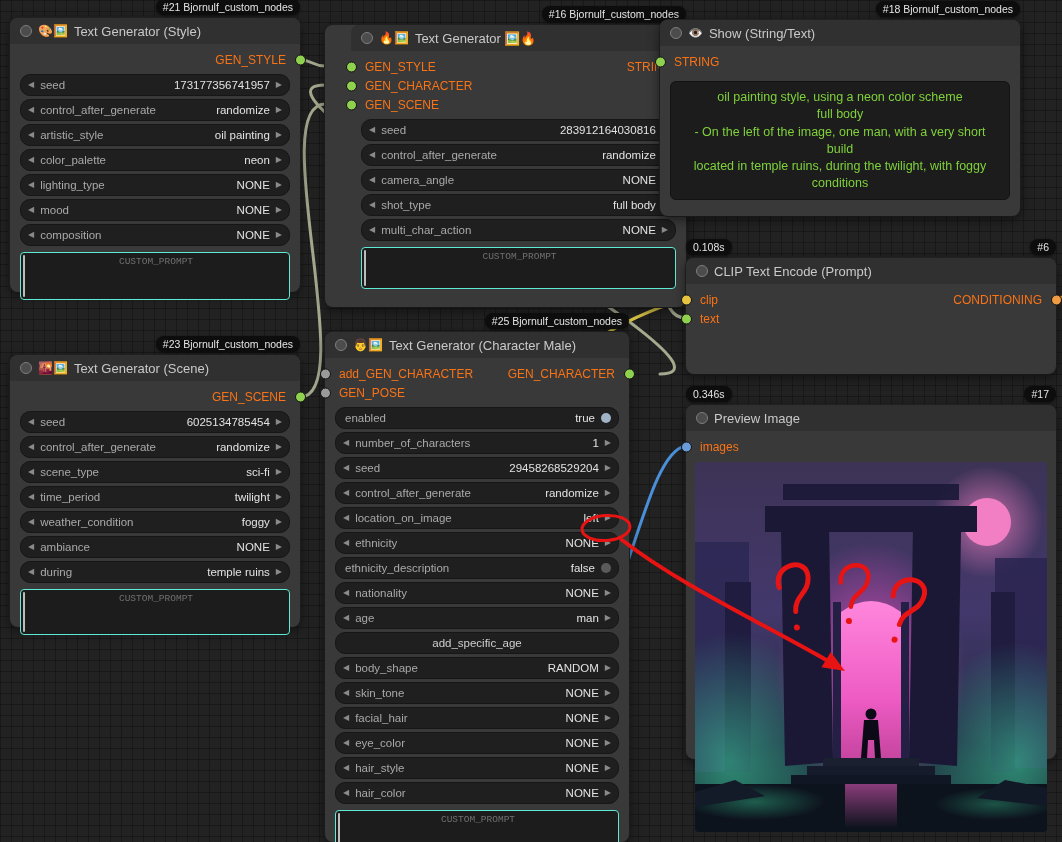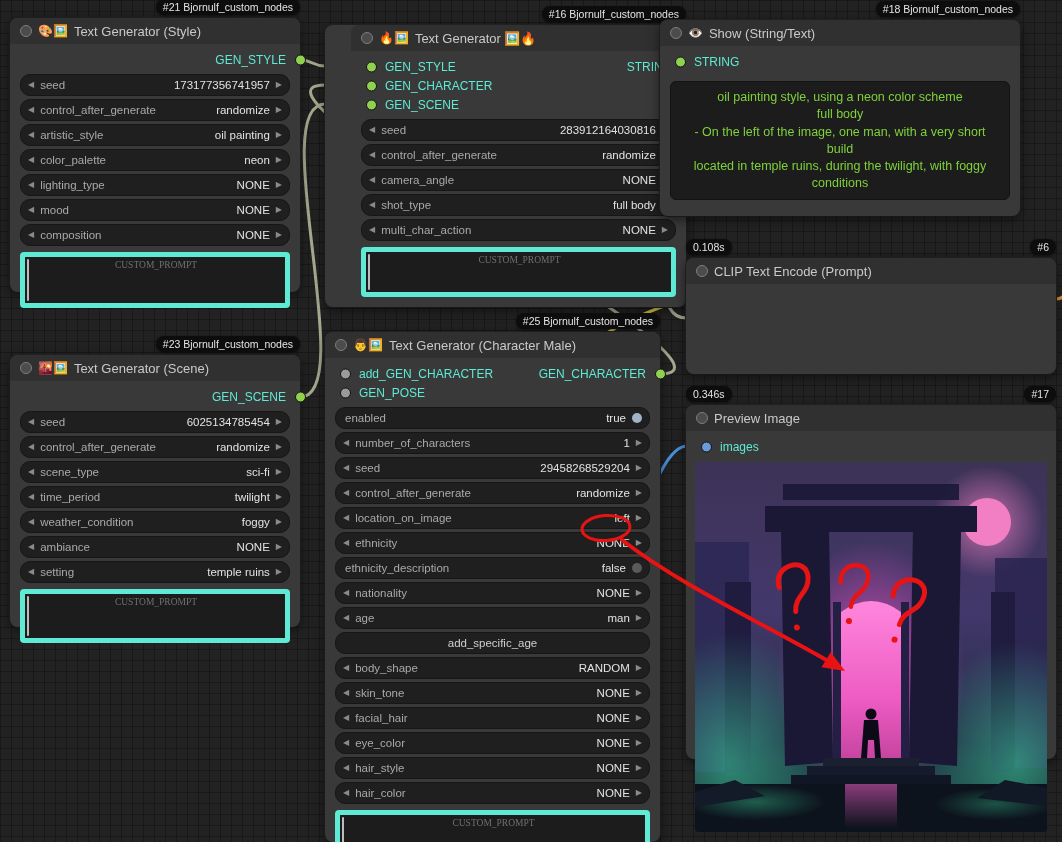--- a/index.html
+++ b/index.html
@@ -29,21 +29,21 @@
   .node-emoji{font-size:12px;flex:0 0 auto;}
   .node-title{overflow:hidden;text-overflow:ellipsis;}
   .badge{
     position:absolute;height:16px;line-height:16px;background:#0d0d0d;color:#e4e4e4;
     font-size:10.5px;border-radius:8px;padding:0 7px;top:-19px;white-space:nowrap;
     box-shadow:0 1px 3px rgba(0,0,0,.5);
   }
   .badge.left{left:0;}
   .badge.right{right:0;}
   .slots{padding:6px 0 2px;}
-  .slot-row{position:relative;height:19px;display:flex;align-items:center;justify-content:space-between;padding:0 14px;font-size:12px;color:#5eead4;margin-left:20px;}
+  .slot-row{position:relative;height:19px;display:flex;align-items:center;justify-content:space-between;padding:0 14px;font-size:12px;color:#f97316;}
   .slot-row .in-label{margin-right:auto;}
   .slot-row .out-label{margin-left:auto;}
   .dot{position:absolute;width:9px;height:9px;border-radius:50%;border:1px solid #141414;top:50%;transform:translateY(-50%);}
   .in-dot{left:-5.5px;}
   .out-dot{right:-5.5px;}
   .c-green{background:#8fd14f;}
   .c-yellow{background:#e6c340;}
   .c-orange{background:#ef9b43;}
   .c-blue{background:#6a9bd8;}
   .c-gray{background:#9a9a9a;}
@@ -54,22 +54,22 @@
   .widget .arr{color:#8a8a8a;font-size:8px;flex:0 0 auto;line-height:1;}
   .widget .wl{color:#a9a9a9;margin-left:6px;overflow:hidden;white-space:nowrap;text-overflow:ellipsis;}
   .widget .wv{margin-left:auto;color:#e2e2e2;padding-right:6px;white-space:nowrap;}
   .widget.btn{justify-content:center;}
   .widget.btn .wc{color:#cfcfcf;}
   .widget.toggle .wl{margin-left:2px;}
   .tdot{width:10px;height:10px;border-radius:50%;flex:0 0 auto;}
   .tdot.on{background:#9fb2c6;}
   .tdot.off{background:#5a5a5a;}
   .custom-prompt{
-    position:relative;margin:6px 10px 0;background:#1c1c1c;border:5px solid #5eead4;border-radius:4px;
-    padding:3px 6px 3px 8px;color:#707070;font-family:Liberation Serif, serif;font-size:9.5px;
+    position:relative;margin:6px 10px 0;background:#1c1c1c;border:1px solid #5eead4;border-radius:4px;
+    padding:3px 6px 3px 8px;color:#707070;font-family:Liberation Mono, monospace;font-size:9.5px;
   }
   .cp-line{position:absolute;left:2px;top:2px;bottom:2px;width:2px;background:#d8d8d8;opacity:.85;border-radius:1px;}
   .show-text{
     margin:8px 10px 0;background:#1c1c1c;border:1px solid #131313;border-radius:6px;
     padding:7px 9px;color:#7fd13b;font-size:12.5px;line-height:1.38;white-space:pre-wrap;
   }
   .preview-wrap{margin:4px 9px 0;border-radius:3px;overflow:hidden;}
   .preview-wrap svg{display:block;}
 </style>
 </head>
@@ -227,20 +227,32 @@
 located in temple ruins, during the twilight, with foggy conditions</div>
   </div>
 
   <div class="node" style="left:686px;top:258px;width:370px;height:116px;">
     <div class="badge left">0.108s</div>
     <div class="badge right">#6</div>
     <div class="node-header">
       <span class="collapse-dot"></span>
       <span class="node-title">CLIP Text Encode (Prompt)</span>
     </div>
+    <div class="slots">
+      <div class="slot-row">
+        <span class="in-label">clip</span>
+        <span class="out-label">CONDITIONING</span>
+        <span class="dot in-dot c-yellow"></span>
+        <span class="dot out-dot c-orange"></span>
+      </div>
+      <div class="slot-row">
+        <span class="in-label">text</span>
+        <span class="dot in-dot c-green"></span>
+      </div>
+    </div>
   </div>
 
   <div class="node" style="left:10px;top:355px;width:290px;height:272px;">
     <div class="badge right">#23 Bjornulf_custom_nodes</div>
     <div class="node-header">
       <span class="collapse-dot"></span>
       <span class="node-emoji">🌇🖼️</span>
       <span class="node-title">Text Generator (Scene)</span>
     </div>
     <div class="slots">
@@ -280,31 +292,31 @@
       <span class="arr">▶</span>
     </div>
     <div class="widget">
       <span class="arr">◀</span>
       <span class="wl">ambiance</span>
       <span class="wv">NONE</span>
       <span class="arr">▶</span>
     </div>
     <div class="widget">
       <span class="arr">◀</span>
-      <span class="wl">setting</span>
+      <span class="wl">during</span>
       <span class="wv">temple ruins</span>
       <span class="arr">▶</span>
     </div>
     <div class="custom-prompt" style="height:38px;">
       <span class="cp-line"></span>
       <span>CUSTOM_PROMPT</span>
     </div>
   </div>
 
-  <div class="node" style="left:325px;top:332px;width:335px;height:510px;">
+  <div class="node" style="left:325px;top:332px;width:304px;height:510px;">
     <div class="badge right">#25 Bjornulf_custom_nodes</div>
     <div class="node-header">
       <span class="collapse-dot"></span>
       <span class="node-emoji">👨🖼️</span>
       <span class="node-title">Text Generator (Character Male)</span>
     </div>
     <div class="slots">
       <div class="slot-row">
         <span class="in-label">add_GEN_CHARACTER</span>
         <span class="out-label">GEN_CHARACTER</span>

